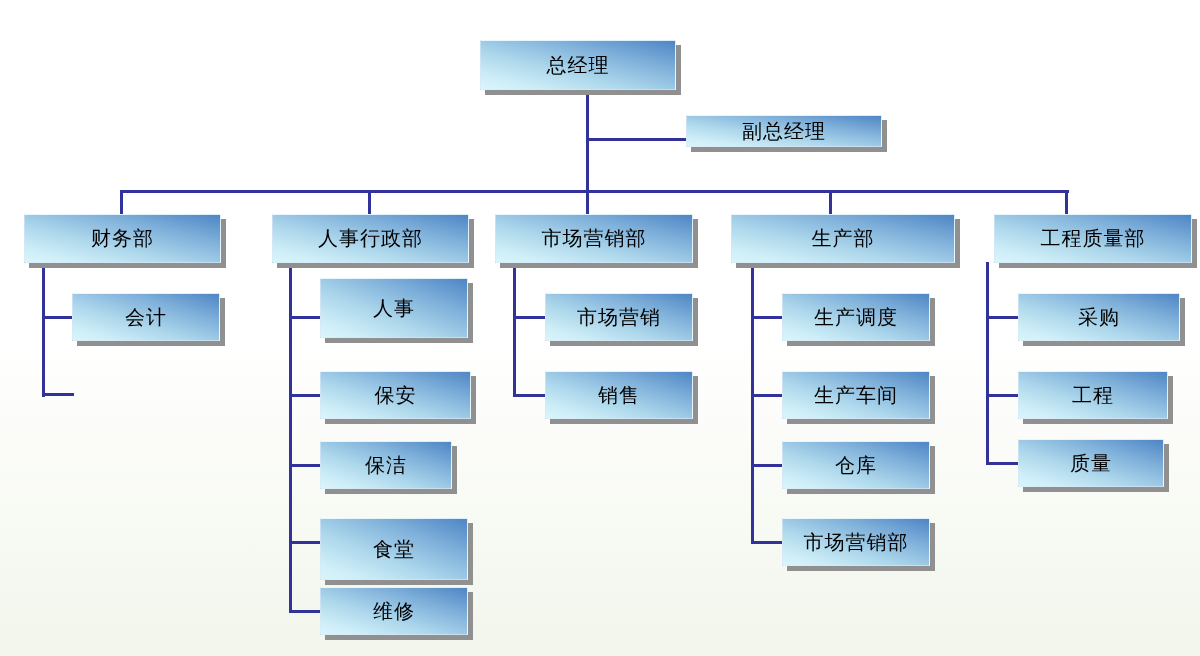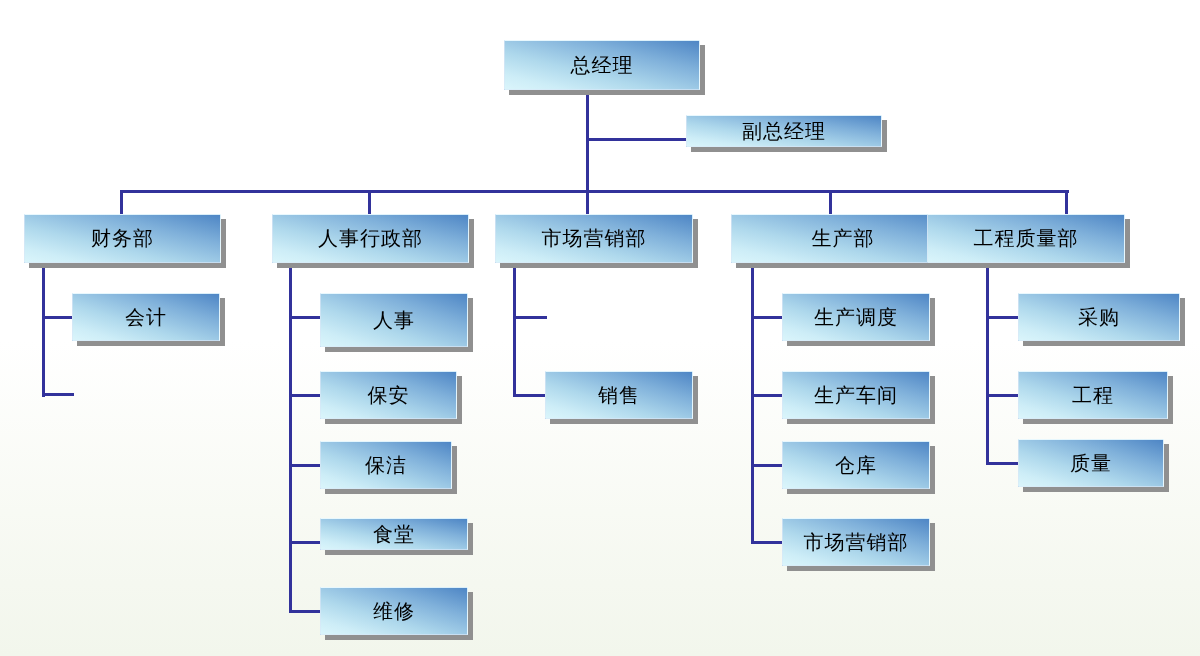--- a/index.html
+++ b/index.html
@@ -69,37 +69,38 @@
   <div class="lh" style="left:751px;top:316px;width:33px"></div>
   <div class="lh" style="left:751px;top:394px;width:33px"></div>
   <div class="lh" style="left:751px;top:464px;width:33px"></div>
   <div class="lh" style="left:751px;top:541px;width:33px"></div>
 
   <div class="lv" style="left:986px;top:262px;height:203px"></div>
   <div class="lh" style="left:986px;top:316px;width:34px"></div>
   <div class="lh" style="left:986px;top:394px;width:34px"></div>
   <div class="lh" style="left:986px;top:462px;width:34px"></div>
 
-  <div class="node" style="left:504px;top:40px;width:196px;height:50px">总经理</div>
+  <div class="node" style="left:480px;top:40px;width:196px;height:50px">总经理</div>
   <div class="node" style="left:686px;top:115px;width:196px;height:32px">副总经理</div>
 
   <div class="node" style="left:272px;top:214px;width:197px;height:49px">人事行政部</div>
   <div class="node" style="left:24px;top:214px;width:197px;height:49px">财务部</div>
   <div class="node" style="left:495px;top:214px;width:198px;height:49px">市场营销部</div>
   <div class="node" style="left:731px;top:214px;width:224px;height:49px">生产部</div>
-  <div class="node" style="left:927px;top:214px;width:198px;height:49px">工程质量部</div>
+  <div class="node" style="left:994px;top:214px;width:198px;height:49px">工程质量部</div>
 
   <div class="node" style="left:72px;top:293px;width:148px;height:48px">会计</div>
 
-  <div class="node" style="left:320px;top:293px;width:148px;height:54px">人事</div>
-  <div class="node" style="left:320px;top:371px;width:137px;height:48px">保安</div>
+  <div class="node" style="left:320px;top:278px;width:148px;height:60px">人事</div>
+  <div class="node" style="left:320px;top:371px;width:151px;height:48px">保安</div>
   <div class="node" style="left:320px;top:441px;width:132px;height:48px">保洁</div>
-  <div class="node" style="left:320px;top:518px;width:148px;height:32px">食堂</div>
+  <div class="node" style="left:320px;top:518px;width:148px;height:62px">食堂</div>
   <div class="node" style="left:320px;top:587px;width:148px;height:48px">维修</div>
 
+  <div class="node" style="left:545px;top:293px;width:148px;height:48px">市场营销</div>
   <div class="node" style="left:545px;top:371px;width:148px;height:48px">销售</div>
 
   <div class="node" style="left:782px;top:293px;width:148px;height:48px">生产调度</div>
   <div class="node" style="left:782px;top:371px;width:148px;height:48px">生产车间</div>
   <div class="node" style="left:782px;top:441px;width:148px;height:48px">仓库</div>
   <div class="node" style="left:782px;top:518px;width:148px;height:48px">市场营销部</div>
 
   <div class="node" style="left:1018px;top:293px;width:162px;height:48px">采购</div>
   <div class="node" style="left:1018px;top:371px;width:150px;height:48px">工程</div>
   <div class="node" style="left:1018px;top:439px;width:146px;height:48px">质量</div>

